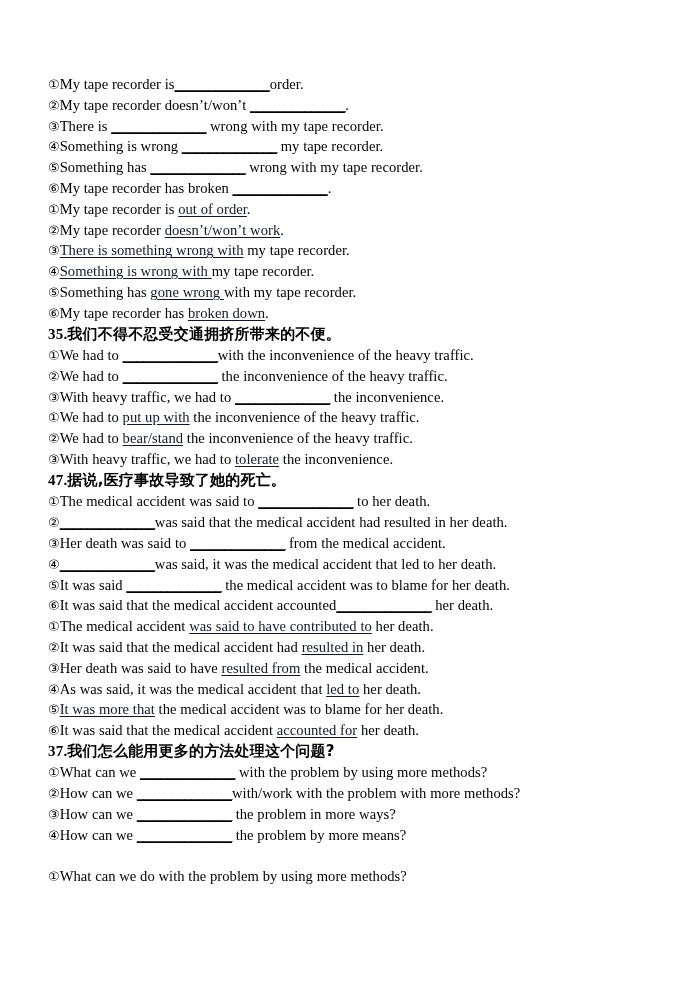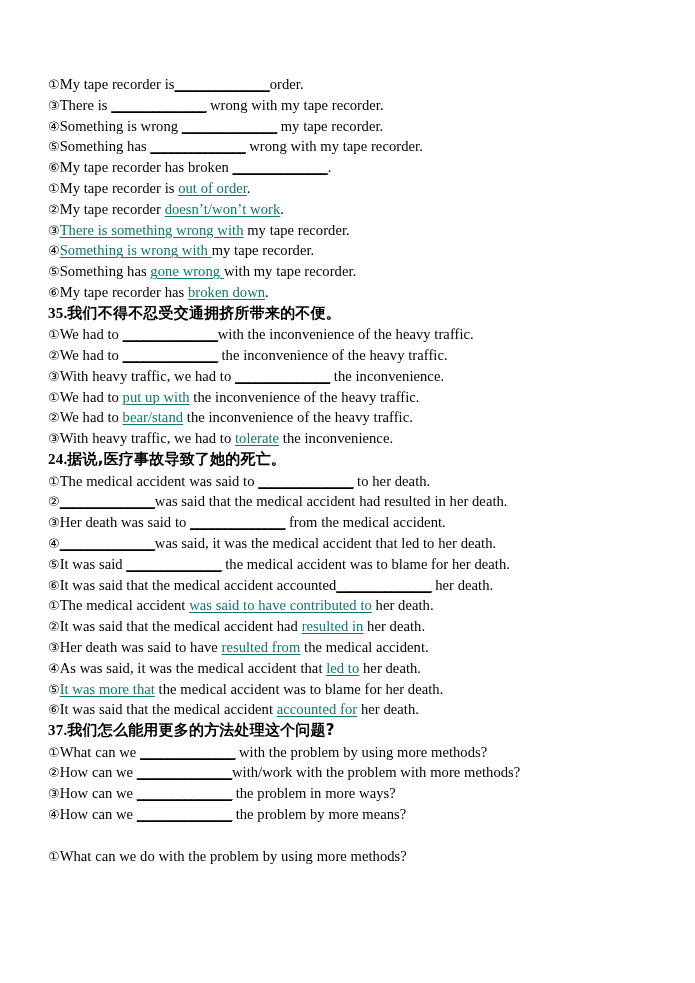--- a/index.html
+++ b/index.html
@@ -47,21 +47,21 @@
     font-size: 13px;
   }
   .blank {
     text-decoration: underline;
     text-decoration-thickness: 1px;
     text-underline-offset: 2px;
     letter-spacing: -0.5px;
     margin-top: 16px;
   }
   .red-u {
-    color: #0f766e;
+    color: #0f172a;
     text-decoration: underline;
     text-decoration-thickness: 1px;
     text-underline-offset: 2px;
     text-align: center;
   }
   .cn-head {
     font-family: "DejaVu Sans", "Liberation Sans", sans-serif;
     font-weight: bold;
     font-size: 15px;
     line-height: 21.5px;
@@ -76,38 +76,39 @@
   .spacer {
     height: 20.8px;
   }
 </style>
 </head>
 <body>
 
 <div class="page">
   <div class="content" id="content-root">
       <div class="line"><span class="num">①</span><span>My tape recorder is</span><span class="blank">______________</span><span>order.</span></div>
+      <div class="line"><span class="num">②</span><span>My tape recorder doesnʼt/wonʼt </span><span class="blank">______________</span><span>.</span></div>
       <div class="line"><span class="num">③</span><span>There is </span><span class="blank">______________</span><span> wrong with my tape recorder.</span></div>
       <div class="line"><span class="num">④</span><span>Something is wrong </span><span class="blank">______________</span><span> my tape recorder.</span></div>
       <div class="line"><span class="num">⑤</span><span>Something has </span><span class="blank">______________</span><span> wrong with my tape recorder.</span></div>
       <div class="line"><span class="num">⑥</span><span>My tape recorder has broken </span><span class="blank">______________</span><span>.</span></div>
       <div class="line ans"><span class="num">①</span><span>My tape recorder is </span><span class="red-u">out of order</span><span>.</span></div>
       <div class="line ans"><span class="num">②</span><span>My tape recorder </span><span class="red-u">doesnʼt/wonʼt work</span><span>.</span></div>
       <div class="line ans"><span class="num">③</span><span class="red-u">There is something wrong with</span><span> my tape recorder.</span></div>
       <div class="line ans"><span class="num">④</span><span class="red-u">Something is wrong with </span><span>my tape recorder.</span></div>
       <div class="line ans"><span class="num">⑤</span><span>Something has </span><span class="red-u">gone wrong </span><span>with my tape recorder.</span></div>
       <div class="line ans"><span class="num">⑥</span><span>My tape recorder has </span><span class="red-u">broken down</span><span>.</span></div>
       <div class="cn-head"><span class="idx">35.</span><span>我们不得不忍受交通拥挤所带来的不便。</span></div>
       <div class="line"><span class="num">①</span><span>We had to </span><span class="blank">______________</span><span>with the inconvenience of the heavy traffic.</span></div>
       <div class="line"><span class="num">②</span><span>We had to </span><span class="blank">______________</span><span> the inconvenience of the heavy traffic.</span></div>
       <div class="line"><span class="num">③</span><span>With heavy traffic, we had to </span><span class="blank">______________</span><span> the inconvenience.</span></div>
       <div class="line ans"><span class="num">①</span><span>We had to </span><span class="red-u">put up with</span><span> the inconvenience of the heavy traffic.</span></div>
       <div class="line ans"><span class="num">②</span><span>We had to </span><span class="red-u">bear/stand</span><span> the inconvenience of the heavy traffic.</span></div>
       <div class="line ans"><span class="num">③</span><span>With heavy traffic, we had to </span><span class="red-u">tolerate</span><span> the inconvenience.</span></div>
-      <div class="cn-head"><span class="idx">24.</span><span>据说,医疗事故导致了她的死亡。</span></div>
+      <div class="cn-head"><span class="idx">47.</span><span>据说,医疗事故导致了她的死亡。</span></div>
       <div class="line"><span class="num">①</span><span>The medical accident was said to </span><span class="blank">______________</span><span> to her death.</span></div>
       <div class="line"><span class="num">②</span><span class="blank">______________</span><span>was said that the medical accident had resulted in her death.</span></div>
       <div class="line"><span class="num">③</span><span>Her death was said to </span><span class="blank">______________</span><span> from the medical accident.</span></div>
       <div class="line"><span class="num">④</span><span class="blank">______________</span><span>was said, it was the medical accident that led to her death.</span></div>
       <div class="line"><span class="num">⑤</span><span>It was said </span><span class="blank">______________</span><span> the medical accident was to blame for her death.</span></div>
       <div class="line"><span class="num">⑥</span><span>It was said that the medical accident accounted</span><span class="blank">______________</span><span> her death.</span></div>
       <div class="line ans"><span class="num">①</span><span>The medical accident </span><span class="red-u">was said to have contributed to</span><span> her death.</span></div>
       <div class="line ans"><span class="num">②</span><span>It was said that the medical accident had </span><span class="red-u">resulted in</span><span> her death.</span></div>
       <div class="line ans"><span class="num">③</span><span>Her death was said to have </span><span class="red-u">resulted from</span><span> the medical accident.</span></div>
       <div class="line ans"><span class="num">④</span><span>As was said, it was the medical accident that </span><span class="red-u">led to</span><span> her death.</span></div>

